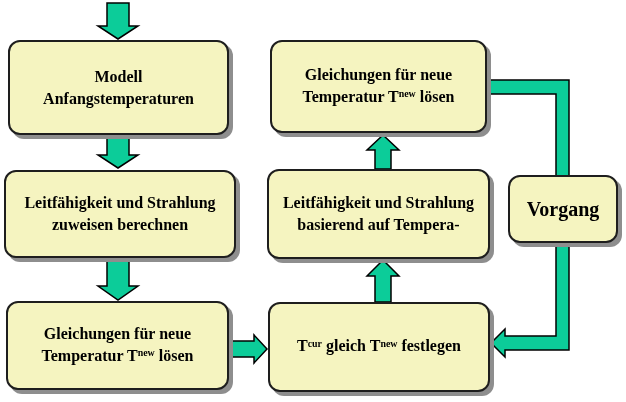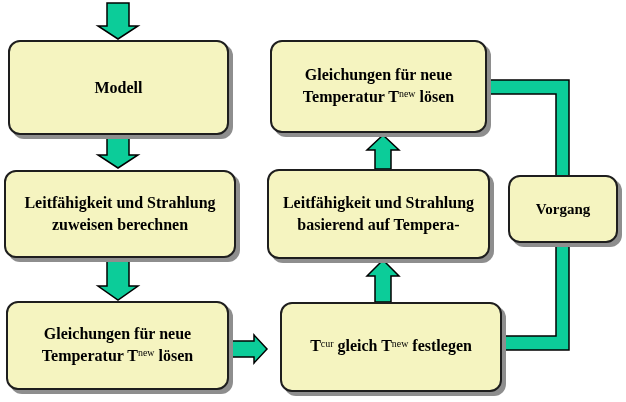--- a/index.html
+++ b/index.html
@@ -23,22 +23,22 @@
     background:var(--box-fill);
     border:2px solid var(--box-border);
     border-radius:12px;
     box-shadow:4px 4px 0 0 var(--box-shadow);
     display:flex;flex-direction:column;justify-content:center;align-items:center;
     text-align:center;color:var(--text-color);
     font-weight:bold;font-size:16px;line-height:22px;
     padding:0 2px;
   }
   .box .line{white-space:nowrap;}
-  .box .sup{font-size:62%;position:relative;top:-0.45em;font-weight:normal;}
-  .box-small{font-size:15px;line-height:21px;z-index:3;}
+  .box .sup{font-size:62%;position:relative;top:-0.45em;font-weight:bold;}
+  .box-small{font-size:20px;line-height:21px;z-index:3;}
 </style>
 </head>
 <body>
 
 <div class="canvas">
 
   <svg class="arrows" width="626" height="402" viewBox="0 0 626 402">
 
     <polygon class="arrow" points="107,3 129,3 129,26 138,26 118,39 98,26 107,26"></polygon>
 
@@ -50,20 +50,21 @@
 
     <polygon class="arrow" points="383,135 399,150 391,150 391,169 375,169 375,150 367,150"></polygon>
 
     <polygon class="arrow" points="231,341 254,341 254,335 267,349 254,363 254,357 231,357"></polygon>
 
     <polygon class="arrow" points="485,80 569,80 569,350 505,350 505,357 491,343 505,329 505,336 556,336 556,94 485,94"></polygon>
   </svg>
 
   <div class="box" style="left:8px;top:40px;width:221px;height:95px;">
       <div class="line"><span>Modell</span></div>
+      <div class="line"><span>Anfangstemperaturen</span></div>
     </div>
 
   <div class="box" style="left:4px;top:170px;width:232px;height:88px;">
       <div class="line"><span>Leitfähigkeit und Strahlung</span></div>
       <div class="line"><span>zuweisen berechnen</span></div>
     </div>
 
   <div class="box" style="left:6px;top:301px;width:223px;height:89px;">
       <div class="line"><span>Gleichungen für neue</span></div>
       <div class="line"><span>Temperatur T</span><span class="sup">new</span><span> lösen</span></div>
@@ -72,21 +73,21 @@
   <div class="box" style="left:270px;top:40px;width:217px;height:93px;">
       <div class="line"><span>Gleichungen für neue</span></div>
       <div class="line"><span>Temperatur T</span><span class="sup">new</span><span> lösen</span></div>
     </div>
 
   <div class="box" style="left:267px;top:169px;width:223px;height:90px;">
       <div class="line"><span>Leitfähigkeit und Strahlung</span></div>
       <div class="line"><span>basierend auf Tempera-</span></div>
     </div>
 
-  <div class="box" style="left:280px;top:302px;width:222px;height:90px;">
+  <div class="box" style="left:268px;top:302px;width:222px;height:90px;">
       <div class="line"><span>T</span><span class="sup">cur</span><span> gleich T</span><span class="sup">new</span><span> festlegen</span></div>
     </div>
 
   <div class="box box-small" style="left:508px;top:175px;width:110px;height:68px;">
       <div class="line"><span>Vorgang</span></div>
     </div>
 
 </div>
 
 </body></html>

